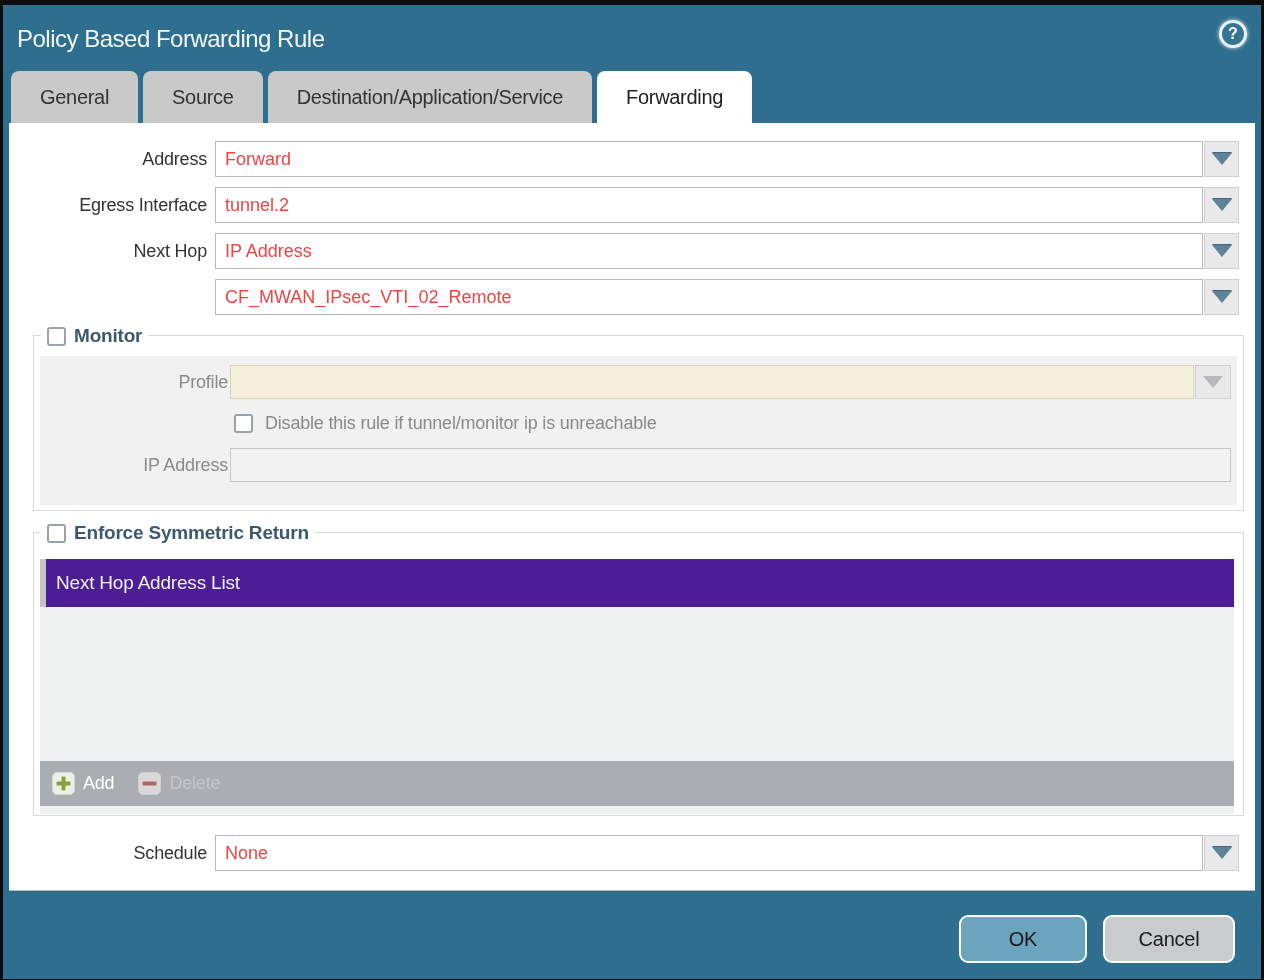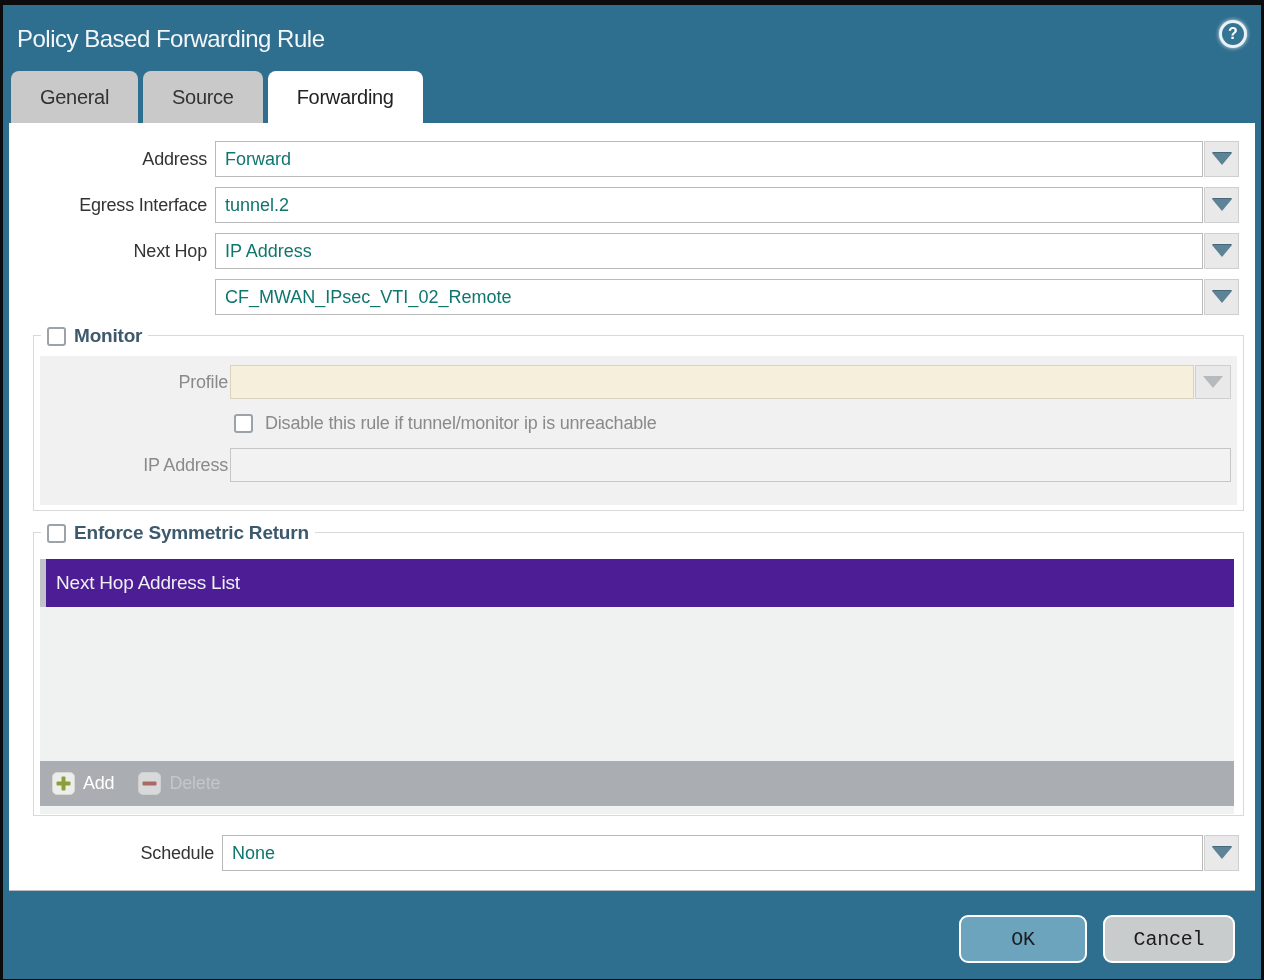--- a/index.html
+++ b/index.html
@@ -57,21 +57,21 @@
     padding-right: 16px; margin-bottom: 10px; height: 36px;
   }
   .form-label {
     width: 206px; text-align: right; padding-right: 8px;
     font-size: 18px; color: #333333; letter-spacing: -0.2px;
     flex: none;
   }
   .field {
     flex: 1; height: 36px;
     border: 1px solid #b9b9b9; background: #ffffff;
-    font-size: 18px; color: #0f766e;
+    font-size: 18px; color: #ef4444;
     display: flex; align-items: center; padding-left: 9px;
     overflow: hidden; white-space: nowrap;
   }
   .dd-btn {
     flex: none; width: 35px; height: 36px; margin-left: 1px;
     background: #e9e9e9; border: 1px solid #cfcfcf;
     display: flex; align-items: center; justify-content: center;
     cursor: pointer;
   }
   .dd-arrow {
@@ -142,49 +142,50 @@
   .tbl-btn { display: flex; align-items: center; gap: 8px; cursor: pointer; }
   .tbl-btn.disabled { cursor: default; }
   .icon-chip {
     width: 23px; height: 23px; border-radius: 5px;
     display: flex; align-items: center; justify-content: center;
   }
   .icon-chip.add { background: #edeee8; border: 1px solid #d7d8d2; }
   .icon-chip.del { background: #d7d9da; border: 1px solid #cdcfd0; }
   .tbl-btn-label { font-size: 18px; color: #ffffff; letter-spacing: -0.2px; }
   .tbl-btn.disabled .tbl-btn-label { color: #c3c7c9; }
-  .schedule-row { margin-top: 19px; padding-left: 7px; }
+  .schedule-row { margin-top: 19px; }
   
   .footer {
     height: 86px;
     display: flex; justify-content: flex-end; align-items: flex-start;
     gap: 16px; padding: 24px 26px 0 0;
   }
   .btn {
     height: 48px; border-radius: 9px; border: 2px solid #ffffff;
     font-size: 20px; color: #1b1b1b; letter-spacing: -0.2px;
     display: flex; align-items: center; justify-content: center;
-    cursor: pointer; font-family: Liberation Mono, monospace;
+    cursor: pointer; font-family: Liberation Sans, sans-serif;
   }
   .btn-ok { width: 128px; background: #6ca3bd; }
   .btn-cancel { width: 132px; background: #c9cccd; }
 </style>
 </head>
 <body>
 
 <div class="dialog">
 
   <div class="titlebar">
     <div class="title">Policy Based Forwarding Rule</div>
     <div class="help-btn">?</div>
   </div>
 
   <div class="tabbar">
     <div class="tab">General</div>
     <div class="tab">Source</div>
+    <div class="tab">Destination/Application/Service</div>
     <div class="tab active">Forwarding</div>
   </div>
 
   <div class="content">
 
     <div class="form-row">
       <div class="form-label">Address</div>
       <div class="field">Forward</div>
       <div class="dd-btn">
         <div class="dd-arrow"></div>

